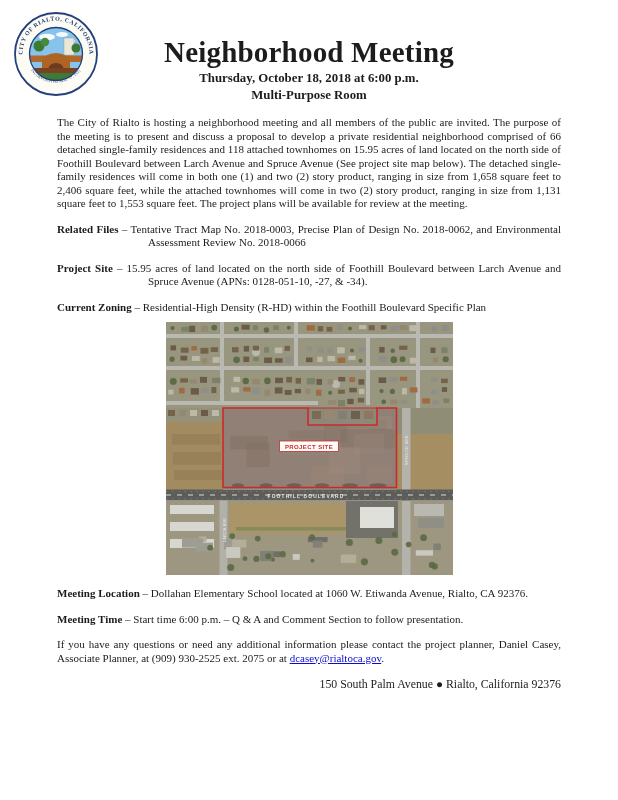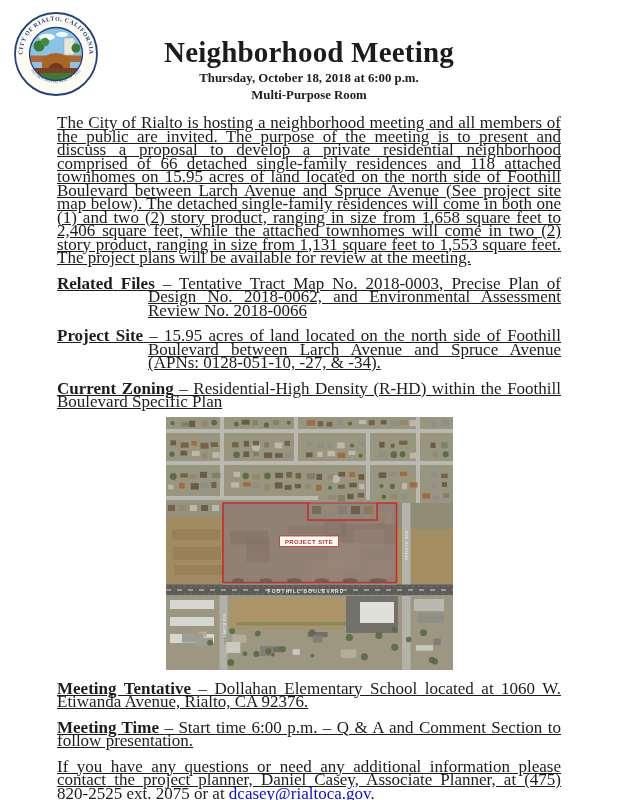--- a/index.html
+++ b/index.html
@@ -6,21 +6,21 @@
   .page{
     width:618px;height:800px;background:#fff;position:relative;overflow:hidden;
     font-family:"Liberation Serif","DejaVu Serif",serif;color:#1c1c1c;
   }
   .seal{position:absolute;top:12px;left:14px;width:84px;height:84px;}
   h1.title{margin:40px 57px 0;text-align:center;font-size:29px;line-height:25px;
     font-weight:bold;letter-spacing:.2px;}
   .sub-line{text-align:center;font-size:12.8px;line-height:17px;margin:0 40px;}
   .subs{margin-top:5px;font-weight:bold;}
   .content{padding:0 57px;}
-  p.para{margin:12px 0 0;font-size:17px;line-height:13.5px;text-align:justify;text-decoration:underline;}
+  p.para{margin:12px 0 0;font-size:11px;line-height:13.5px;text-align:justify;}
   p.hang{padding-left:91px;text-indent:-91px;}
   b.lbl{font-weight:bold;}
   .mapwrap{width:287px;margin:8px auto 6px;}
   #aerial{display:block;width:287px;height:253px;}
   #aerial text{font-family:"Liberation Sans","DejaVu Sans",sans-serif;}
   .seal text{font-family:"Liberation Serif","DejaVu Serif",serif;}
   a.email{color:#0b0bd4;text-decoration:underline;cursor:pointer;}
   .footer{margin-top:12px;text-align:right;font-size:11.8px;line-height:14px;}
 </style>
 </head>
@@ -325,21 +325,21 @@
         <line x1="142" y1="86" x2="211" y2="86" stroke="#cc2a28" stroke-width="1.2"></line>
 
         <rect x="113.5" y="119" width="59" height="10.5" fill="#fdfdfb" stroke="#cc2a28" stroke-width="0.8"></rect>
         <text x="143" y="126.8" font-size="6" font-weight="bold" fill="#cc2a28" text-anchor="middle" letter-spacing="0.4">PROJECT SITE</text>
         <text x="140" y="175.6" font-size="4.8" font-weight="bold" fill="#eceae4" text-anchor="middle" letter-spacing="1.2">FOOTHILL BOULEVARD</text>
         <text x="240.5" y="129.5" font-size="4" fill="#e8e8e2" text-anchor="middle" letter-spacing="0.5" transform="rotate(-90 240.5 128)">SPRUCE AVE</text>
         <text x="58" y="210" font-size="3.8" fill="#e8e8e2" text-anchor="middle" letter-spacing="0.4" transform="rotate(-90 58 208)">LARCH AVE</text>
       </svg>
     </div>
 
-    <p class="para"><b class="lbl">Meeting Tentative</b> <span>– Dollahan Elementary School located at 1060 W. Etiwanda Avenue, Rialto, CA 92376.</span></p>
+    <p class="para"><b class="lbl">Meeting Location</b> <span>– Dollahan Elementary School located at 1060 W. Etiwanda Avenue, Rialto, CA 92376.</span></p>
 
     <p class="para"><b class="lbl">Meeting Time</b> <span>– Start time 6:00 p.m. – Q &amp; A and Comment Section to follow presentation.</span></p>
 
-    <p class="para"><span>If you have any questions or need any additional information please contact the project planner, Daniel Casey, Associate Planner, at (475) 820-2525 ext. 2075 or at </span><a class="email" href="#">dcasey@rialtoca.gov</a><span>.</span></p>
+    <p class="para"><span>If you have any questions or need any additional information please contact the project planner, Daniel Casey, Associate Planner, at (909) 930-2525 ext. 2075 or at </span><a class="email" href="#">dcasey@rialtoca.gov</a><span>.</span></p>
 
     <div class="footer">150 South Palm Avenue ● Rialto, California 92376</div>
   </div>
 </div>
 
 </body></html>

